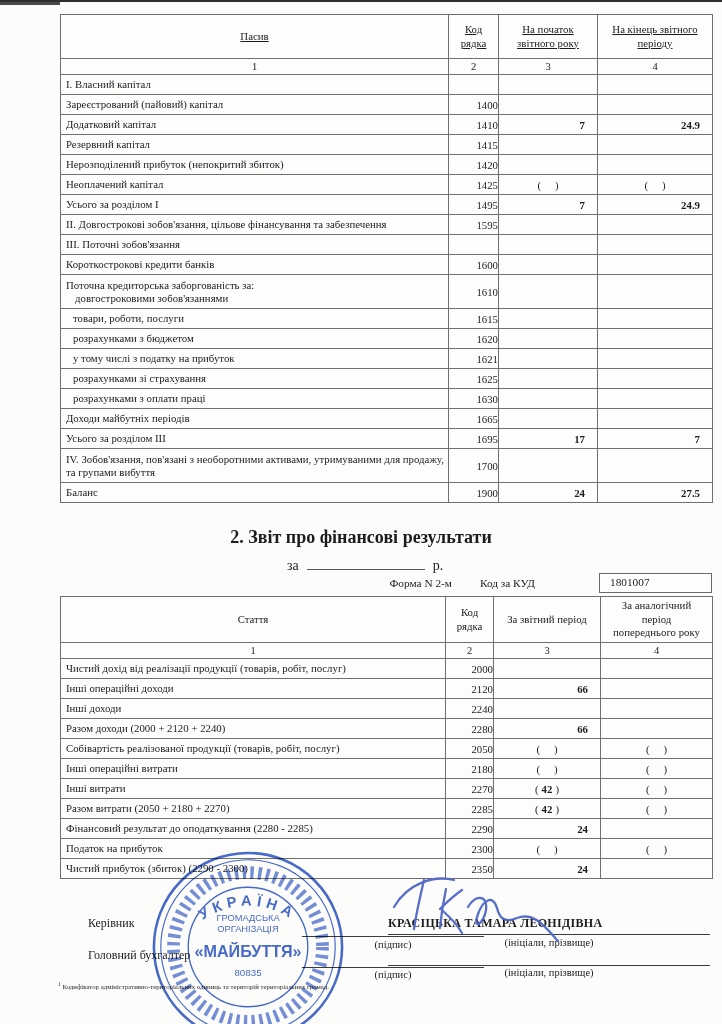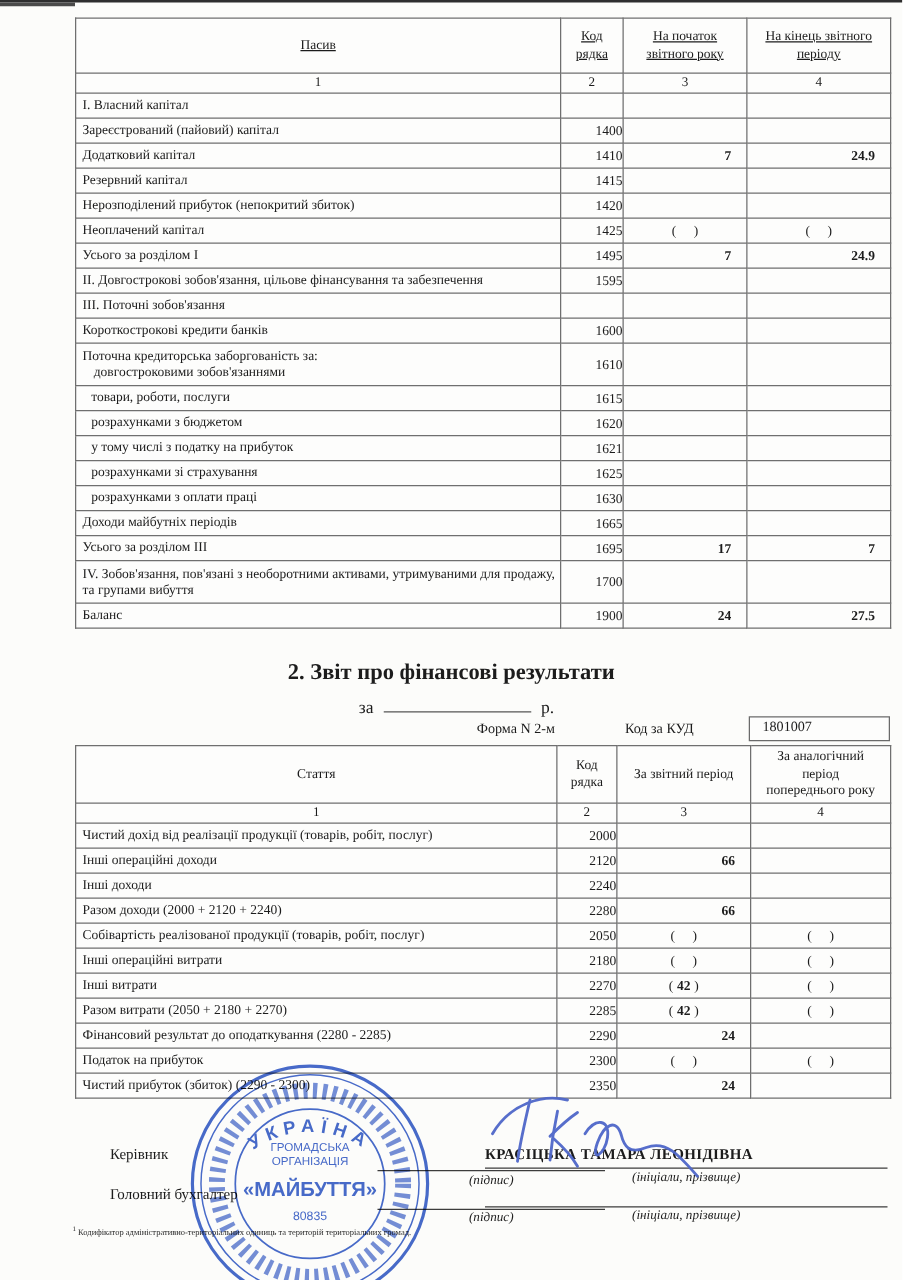--- a/index.html
+++ b/index.html
@@ -31,35 +31,35 @@
 
   #balance-table{top:14px;}
   #balance-table thead tr.cap{height:44px;text-decoration:underline;}
   #income-table{top:596px;}
   #income-table thead tr.cap{height:46px;}
 
   
   .s2-title{position:absolute;top:527px;left:0;width:722px;text-align:center;font-size:18px;font-weight:bold;}
   .za-line{position:absolute;top:556px;left:287px;font-size:14px;}
   .za-blank{display:inline-block;width:118px;height:13px;border-bottom:1px solid #555;margin:0 8px;}
-  .form-line{position:absolute;top:573px;left:60px;width:652px;display:flex;justify-content:flex-end;align-items:center;font-size:11.3px;gap:28px;}
+  .form-line{position:absolute;top:573px;left:60px;width:652px;display:flex;justify-content:flex-end;align-items:center;font-size:11.3px;}
   .form-label{margin-right:28px;}
   .kud-label{margin-right:16px;}
-  .kud-box{box-sizing:border-box;width:113px;height:20px;border:1px solid #6a6a6a;padding:2px 0 0 10px;font-size:11.3px;background:#fdfdfc;}
+  .kud-box{box-sizing:border-box;width:113px;height:20px;border:1px solid #6a6a6a;padding:2px 0 0 10px;font-size:11.3px;background:#fdfdfc;margin-left:48px;}
 
   
   .sig-label{position:absolute;font-size:12px;}
   #sig-label-1{left:88px;top:916px;}
   #sig-label-2{left:88px;top:948px;}
   .sig-line{position:absolute;border-bottom:1px solid #3c3c3c;}
   #sig-line-1a{left:302px;top:912px;width:182px;height:24px;}
   #sig-line-2a{left:302px;top:943px;width:182px;height:24px;}
   #name-line-1{left:388px;top:916px;width:322px;height:18px;font-size:12px;font-weight:bold;letter-spacing:.3px;}
   #sig-line-2b{left:388px;top:941px;width:322px;height:24px;}
-  .sig-caption{position:absolute;font-size:10.5px;text-align:center;font-style:italic;}
+  .sig-caption{position:absolute;font-size:10.5px;text-align:center;}
   #pidpys-1{left:302px;top:939px;width:182px;}
   #pidpys-2{left:302px;top:969px;width:182px;}
   #init-1{left:388px;top:937px;width:322px;}
   #init-2{left:388px;top:967px;width:322px;}
 
   .footnote{position:absolute;left:58px;top:981px;font-size:6.8px;color:#2a2a2a;}
   .footnote sup{font-size:5.5px;}
 
   
   .stamp{position:absolute;left:150px;top:849px;width:196px;height:196px;opacity:.88;mix-blend-mode:multiply;z-index:5;}

